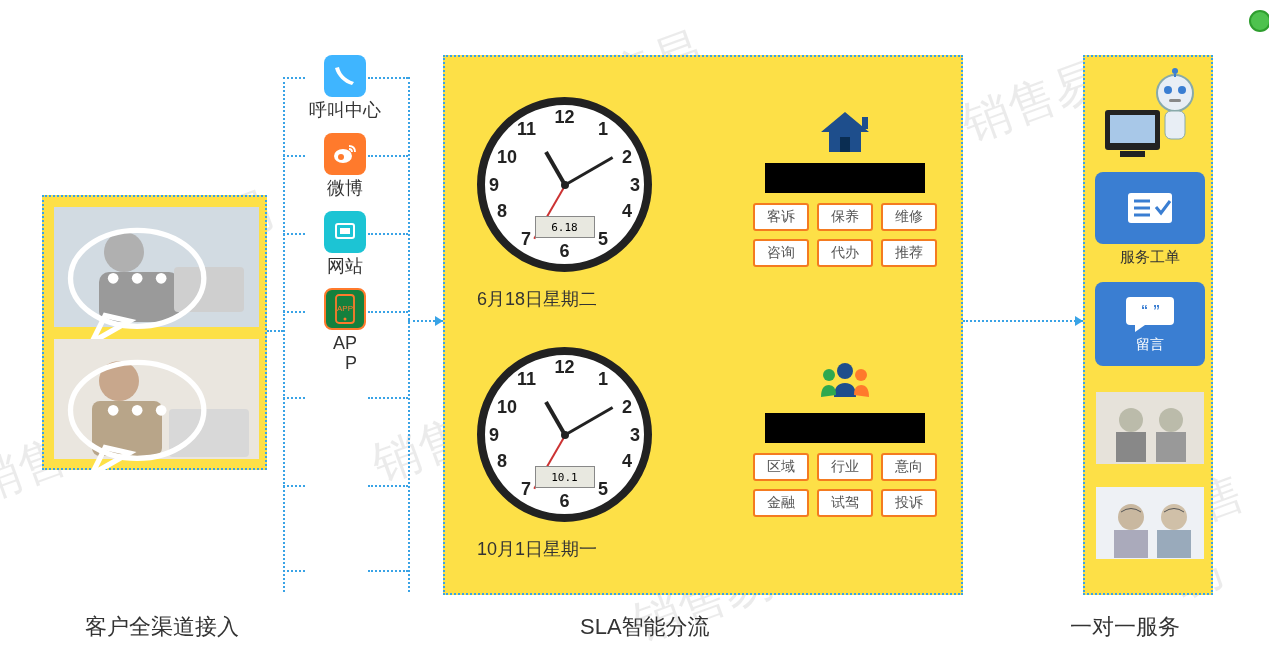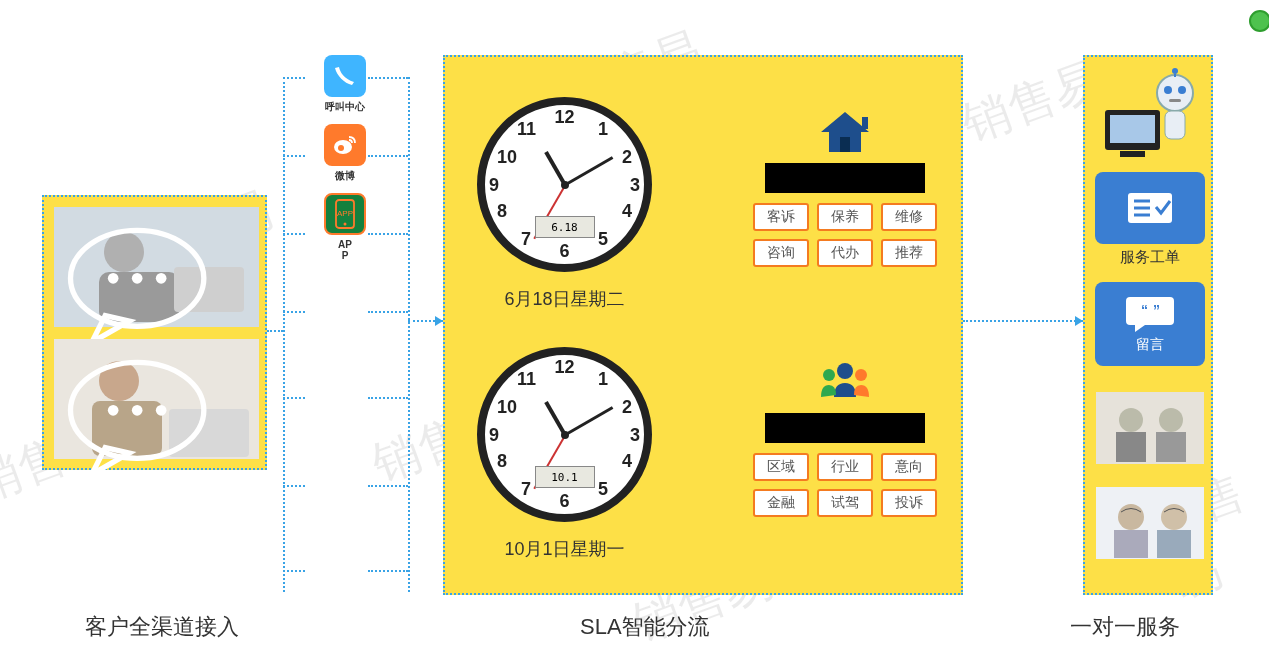--- a/index.html
+++ b/index.html
@@ -18,28 +18,28 @@
 
   
   .cust-img { position: absolute; width: 205px; height: 120px; left: 10px; background: #eee; display:flex; align-items:center; justify-content:center; }
   .cust-img svg { width:100%; height:100%; }
   .speech-bubble { position:absolute; right:18px; top:18px; width:55px; height:45px; }
 
   
   .channel-col { position: absolute; left: 305px; top: 55px; width: 80px; }
   .channel-item { display:flex; flex-direction:column; align-items:center; margin-bottom: 12px; }
   .channel-icon { width: 42px; height: 42px; border-radius: 8px; display:flex; align-items:center; justify-content:center; margin-bottom: 4px; }
-  .channel-label { font-size: 10px; color:#333; text-align:center; line-height:1.1;font-weight:bold; }
+  .channel-label { font-size: 18px; color:#333; text-align:right; line-height:1.1; }
 
   
   .clock { position:absolute; width:175px; height:175px; border-radius:50%; border:8px solid #222; background:#fff; }
   .clock-face { position:relative; width:100%; height:100%; }
   .clock-num { position:absolute; font-size:18px; font-weight:bold; color:#222; }
   .clock-date-lcd { position:absolute; bottom:26px; left:50%; transform:translateX(-50%); width:60px; height:22px; border:1px solid #888; font-size:11px; font-family:monospace; display:flex; align-items:center; justify-content:center; background:#e8e8e0; }
-  .clock-label { position:absolute; font-size:18px; color:#333; text-align:center; width:175px; }
+  .clock-label { position:absolute; font-size:18px; color:#333; text-align:left; width:175px; }
 
   .category-group { position:absolute; }
   .cat-icon { width:58px; height:50px; margin: 0 auto 6px; }
   .cat-blackbar { width:160px; height:30px; background:#000; margin:0 auto 10px; }
   .tag-row { display:flex; gap:8px; justify-content:center; margin-bottom:8px; }
   .tag { border:2px solid #f47b20; color:#555; font-size:14px; padding:3px 12px; border-radius:3px; background:#fff; }
 
   
   .rcol-item { position:absolute; width:110px; left:10px; display:flex; flex-direction:column; align-items:center; }
   .rcol-photo { width:108px; height:72px; background:#ddd; }
@@ -112,20 +112,29 @@
   <div class="channel-item">
     <div class="channel-icon" style="background:#ff7a2c;">
         <svg width="26" height="26" viewBox="0 0 26 26">
           <ellipse cx="11" cy="15" rx="9" ry="7" fill="#fff"></ellipse>
           <circle cx="9" cy="16" r="3" fill="#ff7a2c"></circle>
           <path d="M17 5 Q23 5 23 11" stroke="#fff" stroke-width="1.8" fill="none"></path>
           <path d="M17 8 Q20 8 20 11" stroke="#fff" stroke-width="1.8" fill="none"></path>
         </svg>
       </div>
     <div class="channel-label">微博</div>
+  </div>
+  <div class="channel-item">
+    <div class="channel-icon" style="background:#1cc4d4;">
+        <svg width="24" height="24" viewBox="0 0 24 24">
+          <rect x="3" y="4" width="18" height="14" rx="2" fill="none" stroke="#fff" stroke-width="2"></rect>
+          <rect x="7" y="8" width="10" height="6" fill="#fff"></rect>
+        </svg>
+      </div>
+    <div class="channel-label">网站</div>
   </div>
   <div class="channel-item">
     <div class="channel-icon" style="background:#15803d; border:2px solid #ff7a2c;">
         <svg width="22" height="30" viewBox="0 0 22 30">
           <rect x="2" y="1" width="18" height="28" rx="3" fill="none" stroke="#ff7a2c" stroke-width="1.8"></rect>
           <text x="11" y="17" font-size="8" fill="#ff7a2c" text-anchor="middle">APP</text>
           <circle cx="11" cy="25" r="1.5" fill="#ff7a2c"></circle>
         </svg>
       </div>
     <div class="channel-label" style="white-space:pre-line;">AP

